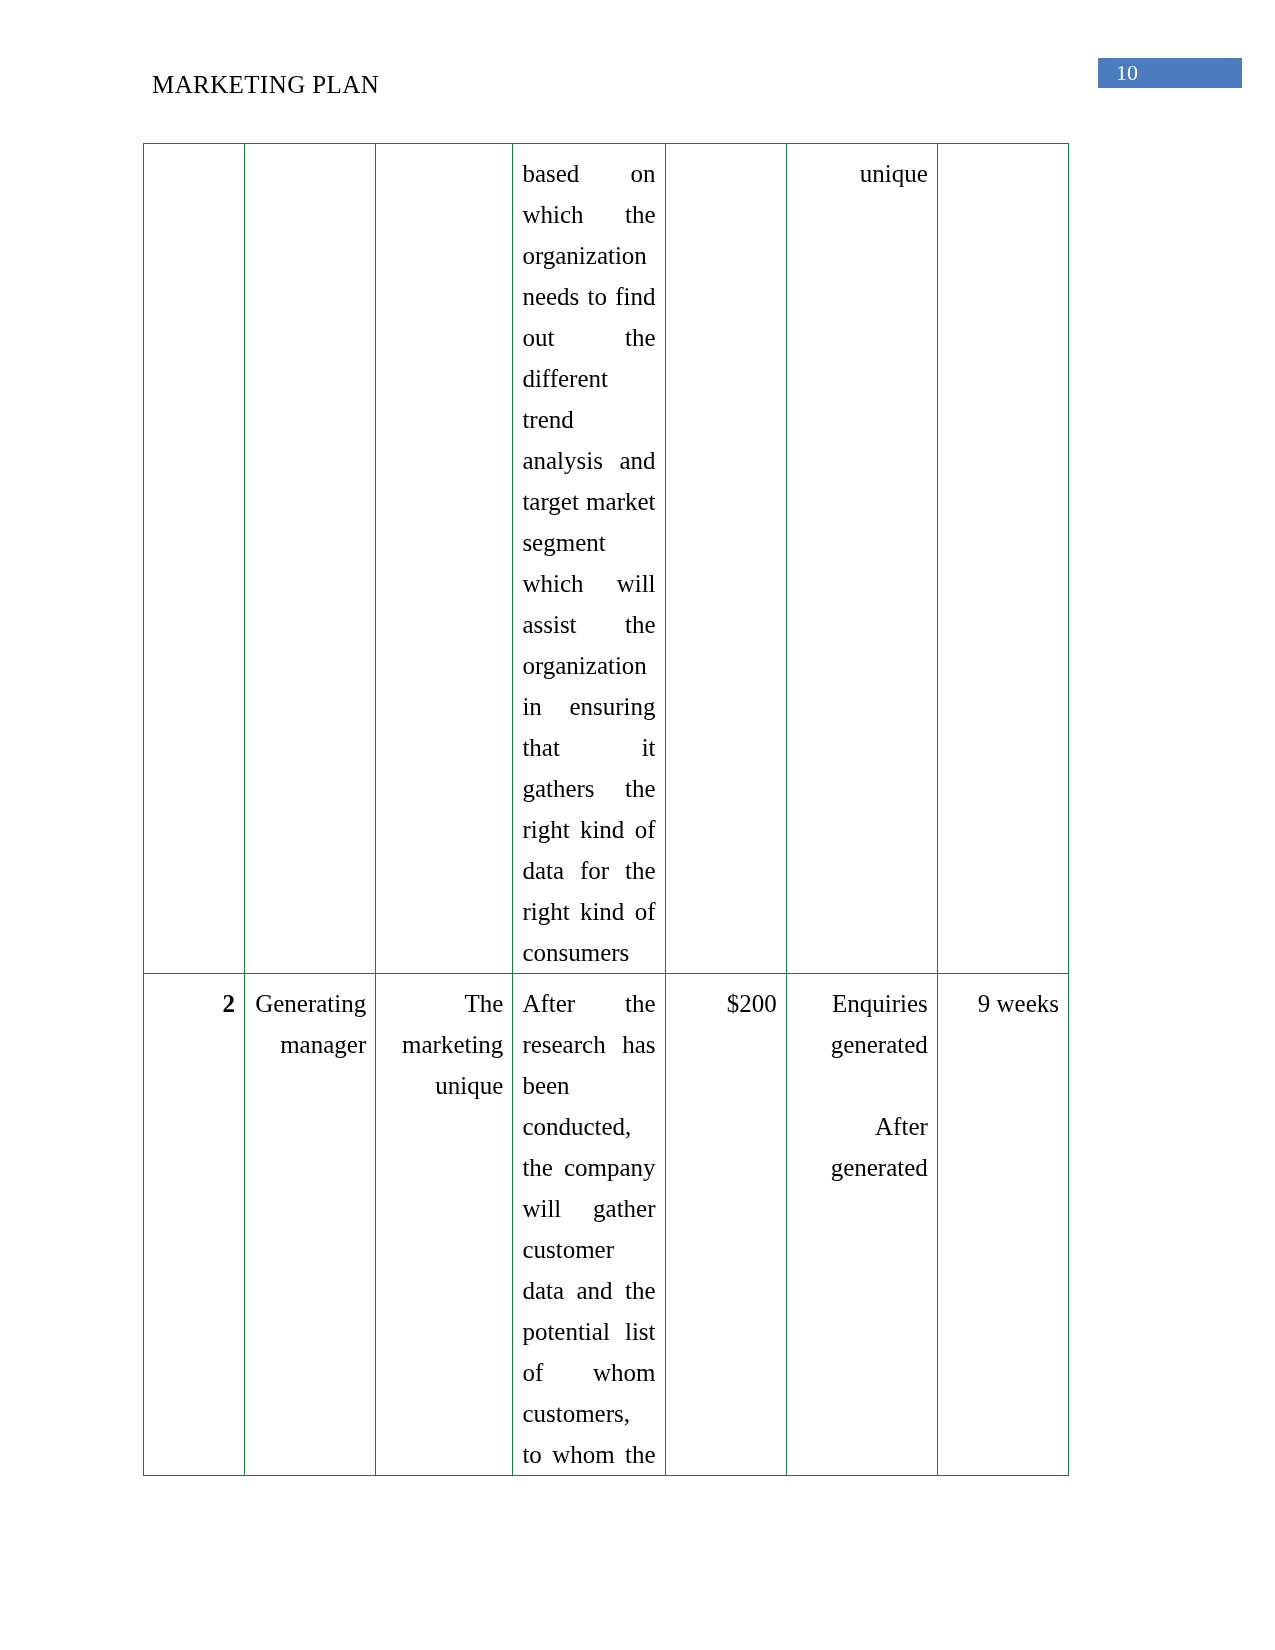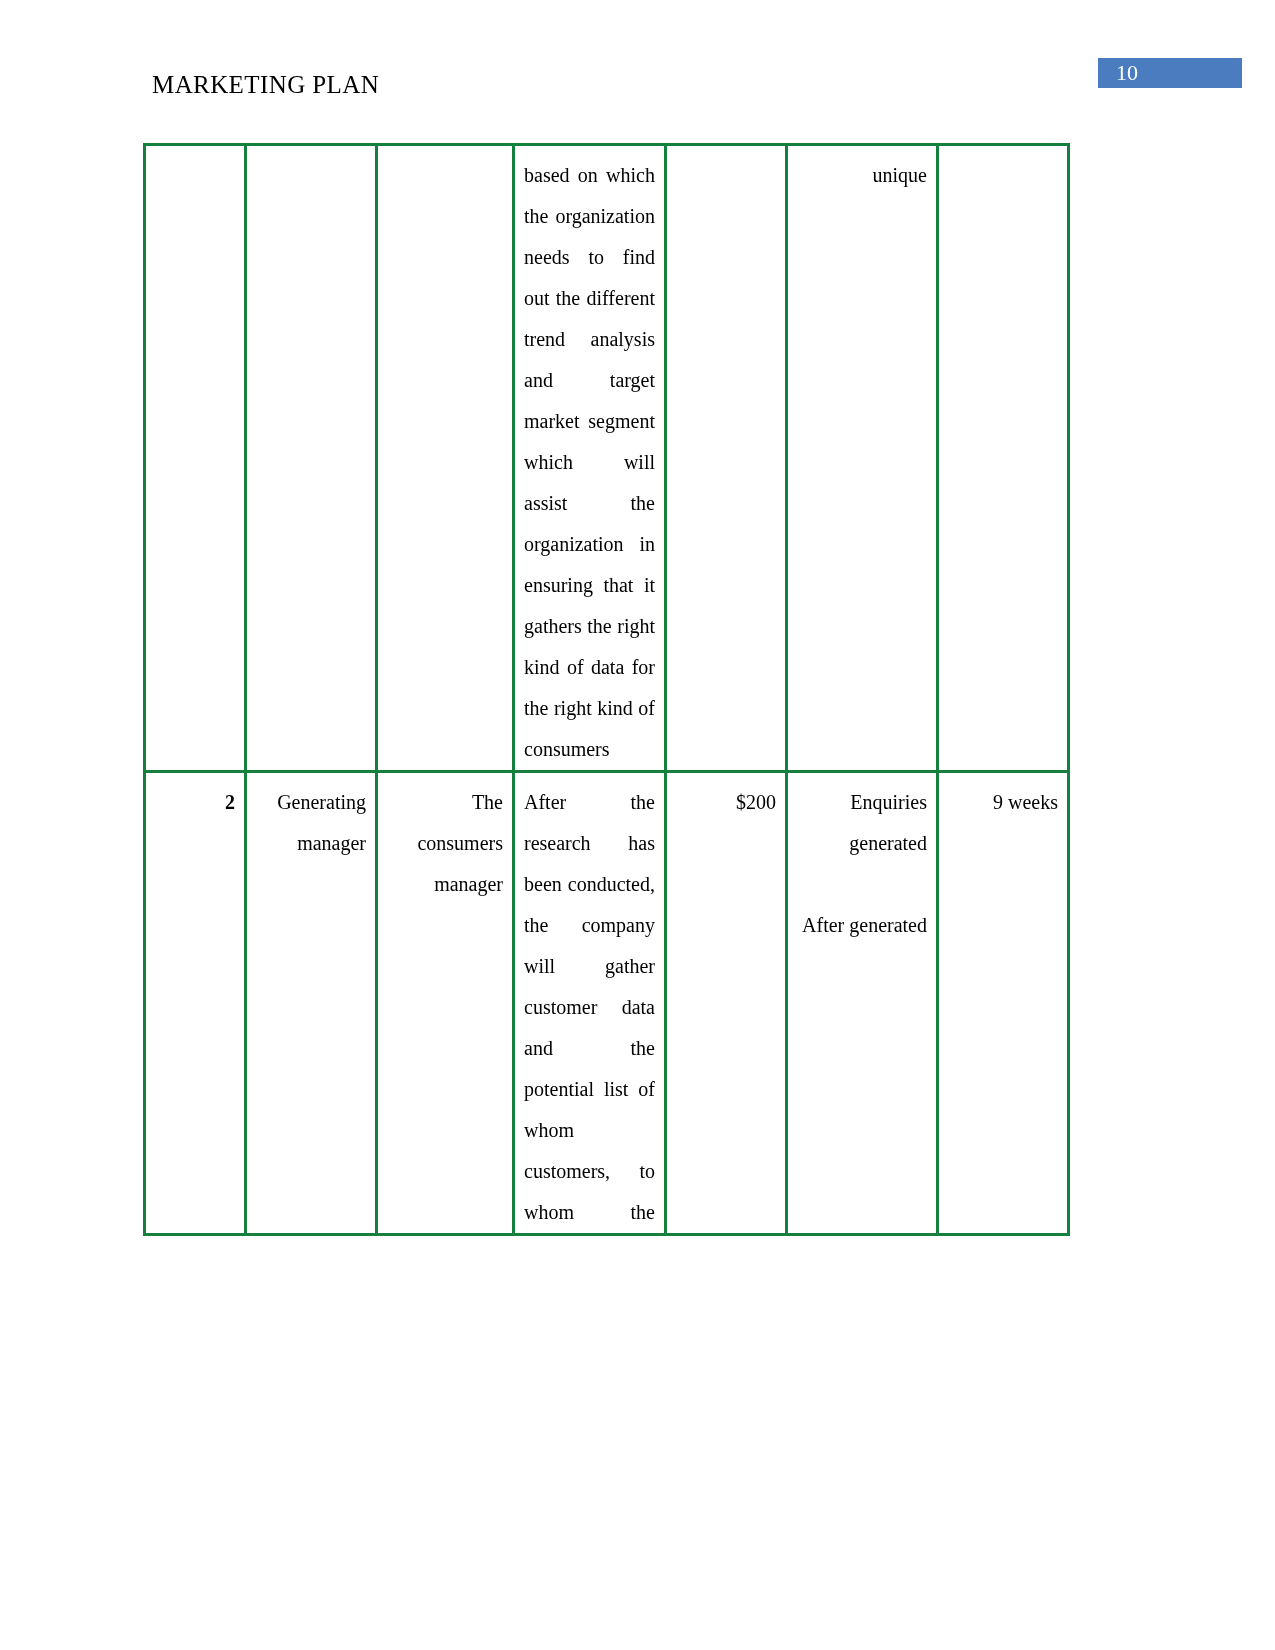--- a/index.html
+++ b/index.html
@@ -54,24 +54,24 @@
   
   .doc-table {
     position: absolute;
     left: 143px;
     top: 143px;
     width: 926px;
     border-collapse: collapse;
     table-layout: fixed;
   }
   .doc-table td {
-    border: 3px solid #15803d;
+    border: 1px solid #15803d;
     vertical-align: top;
     padding: 9px 9px 0 9px;
-    font-size: 20px;
+    font-size: 25px;
     line-height: 41px;
   }
   .c1 { width: 101px; }
   .c2 { width: 131px; }
   .c3 { width: 137px; }
   .c4 { width: 152px; }
   .c5 { width: 121px; }
   .c6 { width: 151px; }
   .c7 { width: 131px; }
 
@@ -107,21 +107,21 @@
       <td class="left"></td>
       <td class="left"></td>
       <td class="just">based on which the organization needs to find out the different trend analysis and target market segment which will assist the organization in ensuring that it gathers the right kind of data for the right kind of consumers</td>
       <td class="left"></td>
       <td class="left">unique</td>
       <td class="left"></td>
     </tr>
     <tr>
       <td class="left bold">2</td>
       <td class="left">Generating manager</td>
-      <td class="left">The consumers manager</td>
+      <td class="left">The marketing unique</td>
       <td class="just cell-clip">After the research has been conducted, the company will gather customer data and the potential list of whom customers, to whom the</td>
       <td class="left">$200</td>
       <td class="left">
         <span>Enquiries generated</span>
         <span class="blankline"></span>
         <span>After generated</span>
       </td>
       <td class="left">9 weeks</td>
     </tr>
   </tbody>

